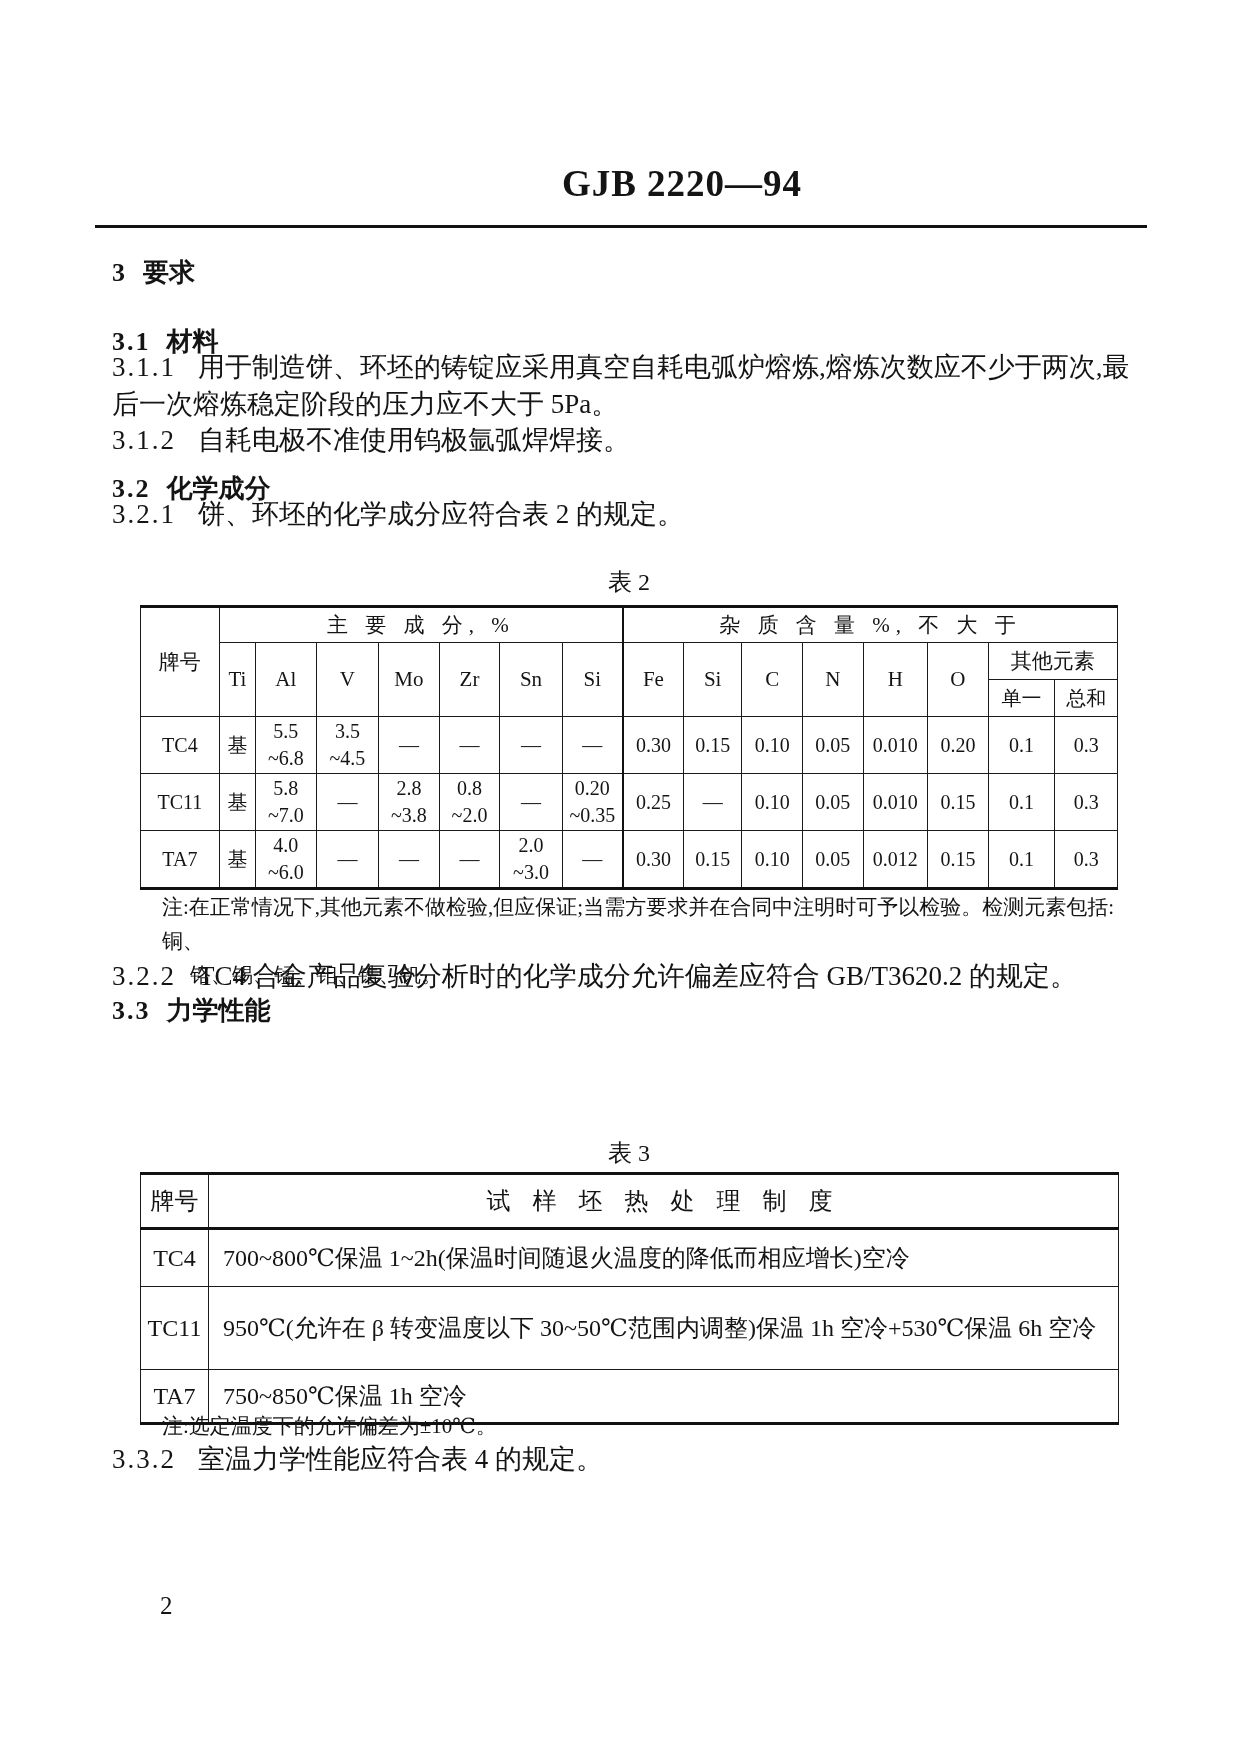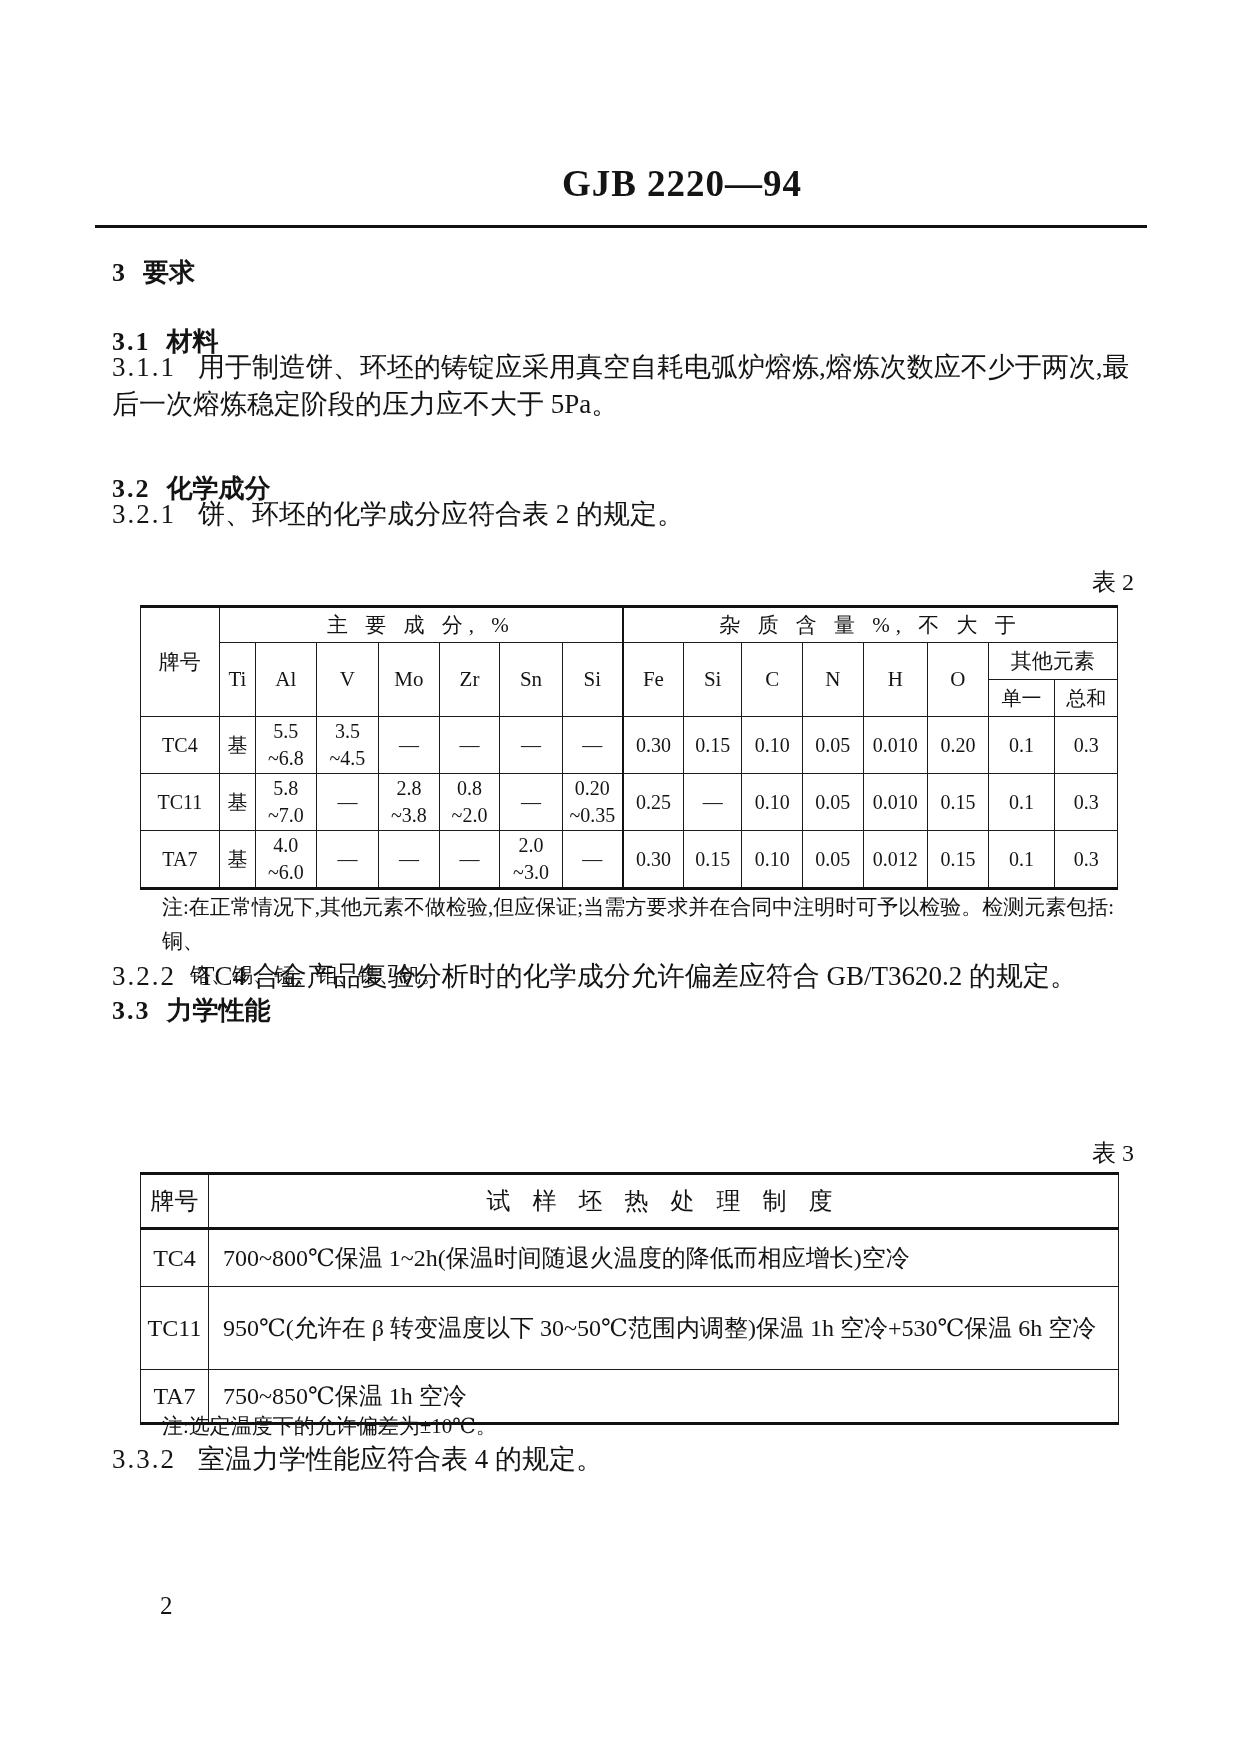--- a/index.html
+++ b/index.html
@@ -21,21 +21,21 @@
   }
   .doc-header .shift{position:relative;left:62px;}
   .header-rule{
     top:225px;left:95px;width:1052px;height:3px;
     background:#111;
   }
   .clause{left:112px;width:1030px;font-size:27px;line-height:37px;}
   .hd{font-weight:bold;font-size:26px;}
   .cnum{letter-spacing:2px;margin-right:22px;}
   .hd .cnum{margin-right:16px;}
-  .tcaption{left:156px;width:978px;text-align:right;font-size:24px;}
+  .tcaption{left:140px;width:978px;text-align:center;font-size:24px;}
   table{border-collapse:collapse;table-layout:fixed;}
   .t2{
     left:140px;top:605px;width:978px;
     border-top:3px solid #111;border-bottom:3px solid #111;
   }
   .t2 th,.t2 td{
     border:1px solid #1b1b1b;
     text-align:center;vertical-align:middle;
     font-weight:normal;padding:0;
     font-size:20px;line-height:1.35;
@@ -82,20 +82,23 @@
   </div>
 
   <div class="abs clause hd" style="top:323px">
     <span class="cnum">3.1</span><span>材料</span>
   </div>
 
   <div class="abs clause" style="top:349px">
     <span class="cnum">3.1.1</span><span>用于制造饼、环坯的铸锭应采用真空自耗电弧炉熔炼,熔炼次数应不少于两次,最后一次熔炼稳定阶段的压力应不大于 5Pa。</span>
   </div>
 
+  <div class="abs clause" style="top:422px">
+    <span class="cnum">3.1.2</span><span>自耗电极不准使用钨极氩弧焊焊接。</span>
+  </div>
 
   <div class="abs clause hd" style="top:470px">
     <span class="cnum">3.2</span><span>化学成分</span>
   </div>
 
   <div class="abs clause" style="top:496px">
     <span class="cnum">3.2.1</span><span>饼、环坯的化学成分应符合表 2 的规定。</span>
   </div>
 
   <div class="abs tcaption" style="top:566px">表 2</div>

